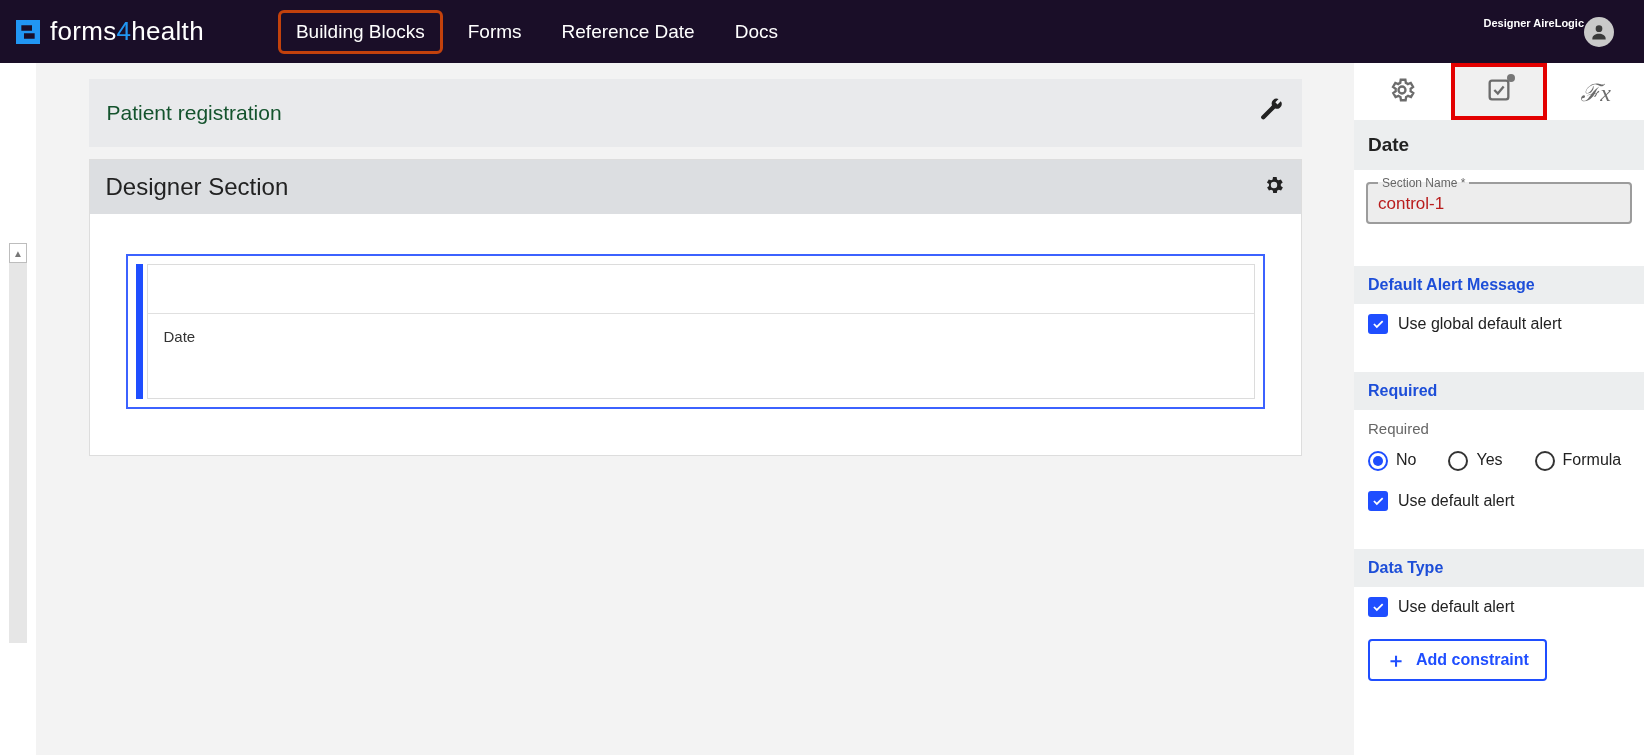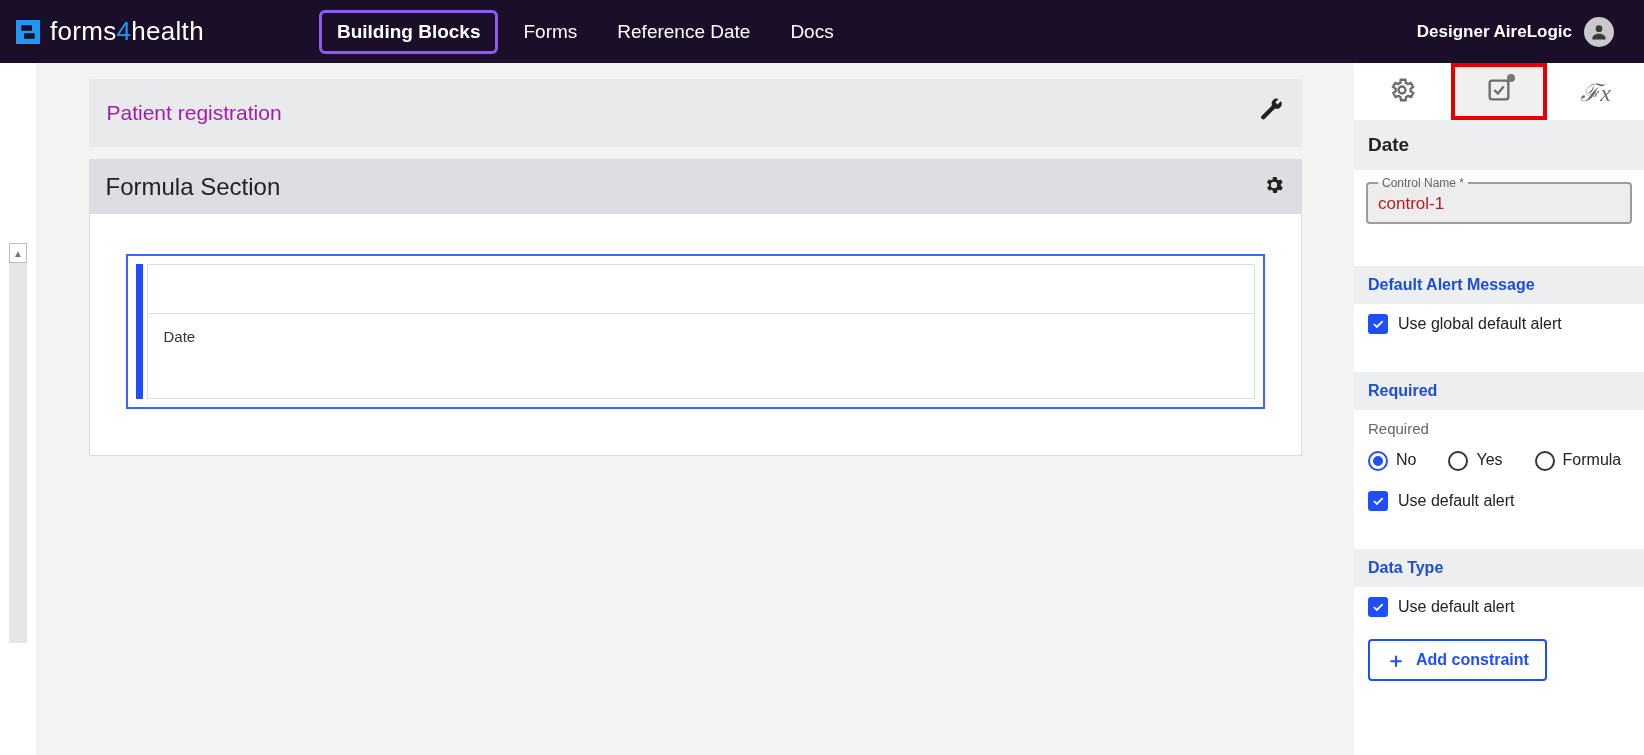--- a/index.html
+++ b/index.html
@@ -1,38 +1,38 @@
 <!DOCTYPE html>
 <html><head>
 <meta charset="utf-8">
 <style>
   * { box-sizing: border-box; margin: 0; padding: 0; font-family: 'Segoe UI', Arial, sans-serif; }
   body { width: 1644px; height: 755px; background: #f3f3f3; overflow: hidden; }
 
   
   .topnav { height: 63px; background: #1a0e28; display: flex; align-items: center; color: #fff; }
-  .logo { display: flex; align-items: center; margin-left: 12px; margin-right: 115px; }
+  .logo { display: flex; align-items: center; margin-left: 12px; margin-right: 74px; }
   .logo-icon { fill: #2196f3; }
   .logo-text { font-size: 26px; font-weight: 400; margin-left: 6px; color: #fff; letter-spacing: 0.3px; }
   .logo-text .blue { color: #2196f3; }
   .navlinks { display: flex; align-items: center; gap: 10px; }
   .navlink { font-size: 19px; color: #fff; padding: 8px 15px; border-radius: 6px; cursor: pointer; }
-  .navlink.active { font-weight: 700; border: 3px solid #8b5cf6; }
-  .user-area { margin-left: auto; margin-right: 30px; display: flex; align-items: center; gap: 12px; font-size: 17px; font-weight: 600; }
+  .navlink.active { font-weight: 400; border: 3px solid #c2410c; }
+  .user-area { margin-left: auto; margin-right: 30px; display: flex; font-size: 11px; font-weight: 600; }
   .avatar { width: 30px; height: 30px; border-radius: 50%; background: #c9c9c9; display: flex; align-items: center; justify-content: center; }
   .avatar svg { fill: #3a3a3a; }
 
   
   .page-body { display: flex; height: calc(100% - 63px); }
   .left-gutter { width: 36px; background: #fff; position: relative; display:flex; flex-direction:column; align-items:center; padding-top:180px;}
   .gutter-item { width: 18px; height: 20px; border: 1px solid #bdbdbd; display:flex; align-items:center; justify-content:center; font-size:10px; color:#777; margin-bottom:0;}
   .gutter-track { width: 18px; height: 380px; background:#e6e6e6; margin-top:0;}
   .center { flex: 1; background: #f3f3f3; padding-top: 16px; }
   .form-title-bar { margin: 0 auto; width: 1213px; height: 68px; background: #e9eaec; display: flex; align-items: center; justify-content: space-between; padding: 0 18px; }
-  .form-title-bar h1 { font-size: 21px; font-weight: 400; color: #a21caf; }
+  .form-title-bar h1 { font-size: 21px; font-weight: 400; color: #14532d; }
   .form-title-bar .wrench { color: #222; }
 
   .section-card { margin: 12px auto 0; width: 1213px; background: #fff; border: 1px solid #ddd; }
   .section-header { height: 54px; background: #dcdee1; display: flex; align-items: center; justify-content: space-between; padding: 0 16px; }
   .section-header h2 { font-size: 24px; font-weight: 400; color: #222; }
   .section-header .gear { color: #222; }
   .section-body { padding: 40px 36px 46px; }
 
   .control-box { border: 2px solid #3c62ff; height: 155px; position: relative; display:flex; }
   .control-box .accent { width: 7px; background: #1f4eff; height: calc(100% - 16px); margin: 8px 0 8px 8px; }
@@ -116,21 +116,21 @@
       <h1>Patient registration</h1>
       <span class="wrench">
         <svg width="26" height="26" viewBox="0 0 24 24" fill="currentColor">
             <path d="M22 5.5a4.5 4.5 0 0 1-6.2 4.17L6.3 19.17a2 2 0 1 1-2.83-2.83L12.97 6.8A4.5 4.5 0 0 1 19 1l-3 3 2 2 3-3c.65.74 1 1.6 1 2.5z"></path>
           </svg>
       </span>
     </div>
 
     <div class="section-card">
       <div class="section-header">
-        <h2>Formula Section</h2>
+        <h2>Designer Section</h2>
         <span class="gear">
           <svg width="22" height="22" viewBox="0 0 24 24" fill="currentColor">
               <path d="M19.4 13a7.5 7.5 0 0 0 0-2l2.1-1.6-2-3.5-2.5 1a7.4 7.4 0 0 0-1.7-1l-.4-2.7h-4l-.4 2.7a7.4 7.4 0 0 0-1.7 1l-2.5-1-2 3.5L6.6 11a7.5 7.5 0 0 0 0 2l-2.1 1.6 2 3.5 2.5-1c.5.4 1.1.8 1.7 1l.4 2.7h4l.4-2.7c.6-.2 1.2-.6 1.7-1l2.5 1 2-3.5L19.4 13zM12 15.5A3.5 3.5 0 1 1 12 8.5a3.5 3.5 0 0 1 0 7z"></path>
             </svg>
         </span>
       </div>
       <div class="section-body">
         <div class="control-box">
           <div class="accent"></div>
           <div class="control-inner">
@@ -165,21 +165,21 @@
       <div class="tab-btn">
         <span class="fx">ℱx</span>
       </div>
     </div>
 
     <div class="panel-title">Date</div>
 
     <div class="panel-content">
       <div class="field-wrap first">
         <fieldset class="input-fs">
-          <legend>Control Name *</legend>
+          <legend>Section Name *</legend>
           <input class="text-input" value="control-1" style="">
         </fieldset>
       </div>
 
       <div class="sub-header">Default Alert Message</div>
 
       <div class="check-row">
         <span class="chk">
             <svg width="14" height="14" viewBox="0 0 24 24">
               <path d="M5 12l5 5L20 7"></path>

